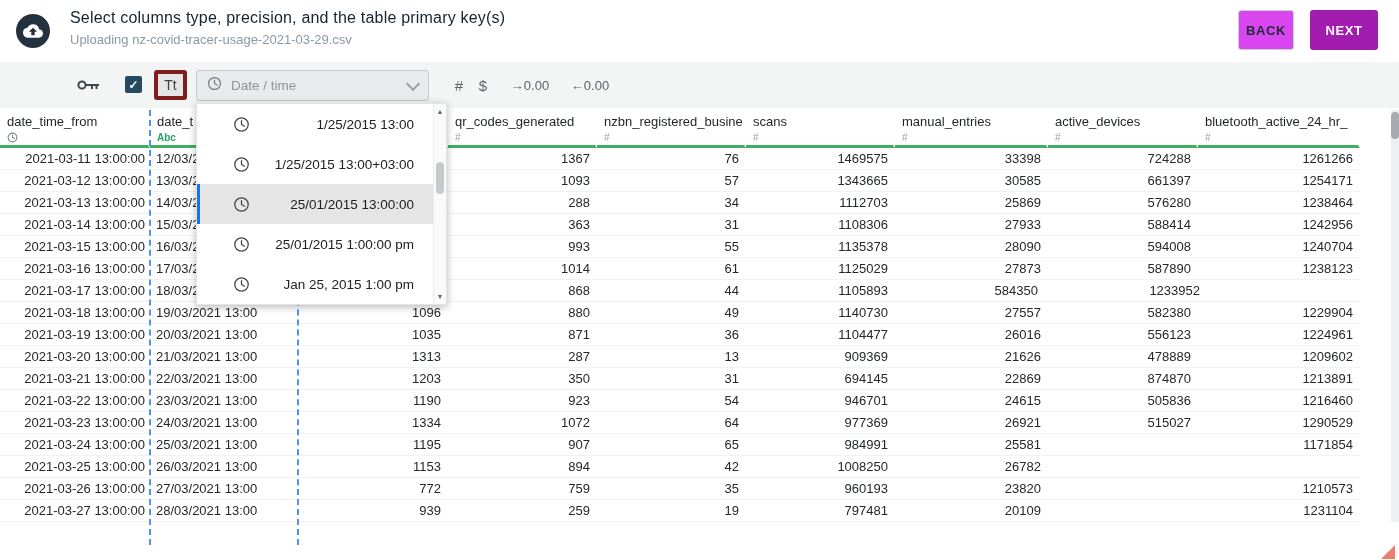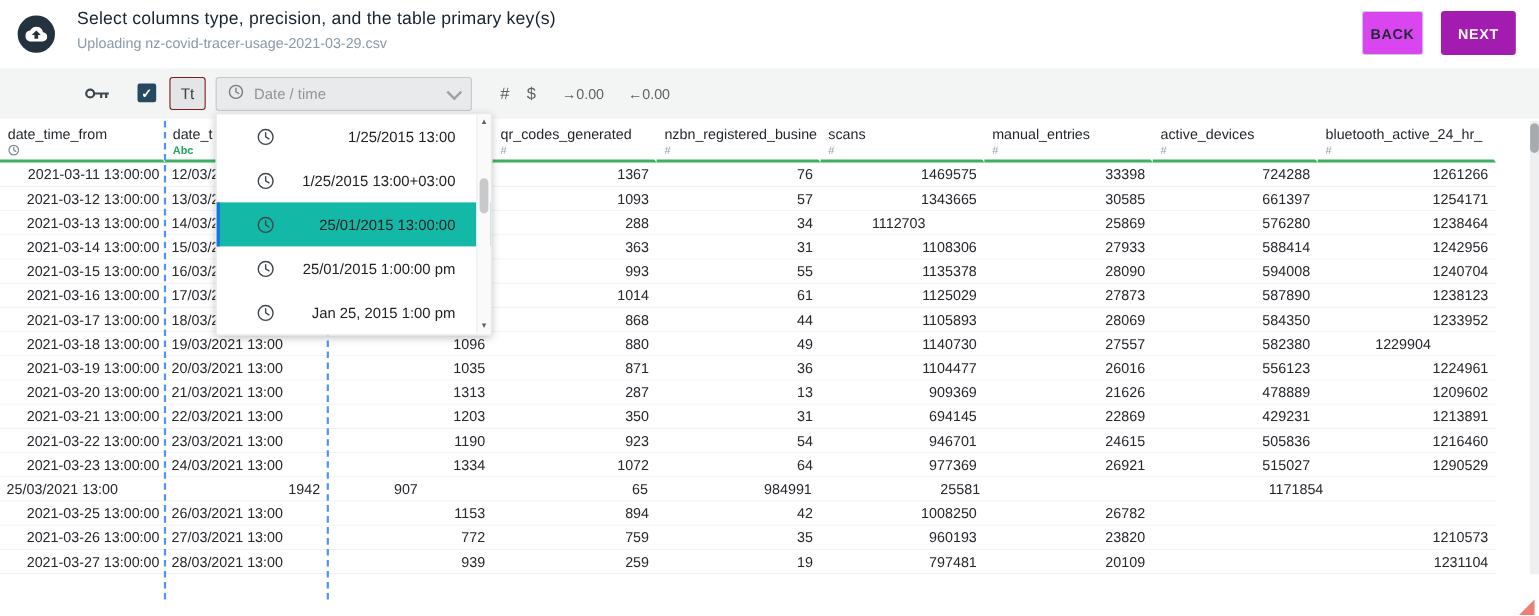--- a/index.html
+++ b/index.html
@@ -17,21 +17,21 @@
     font-weight:bold;letter-spacing:.6px;display:flex;align-items:center;justify-content:center;cursor:pointer;}
   .btn-back{right:105px;width:56px;background:#d946ef;border:1px solid #c8d0d6;color:#1f2a35;}
   .btn-next{right:21px;width:68px;background:#a21caf;border:none;color:#fff;}
 
   
   .toolbar{position:absolute;top:62px;left:0;width:100%;height:46px;background:#f3f4f4;z-index:8;}
   .tb{position:absolute;display:flex;align-items:center;justify-content:center;cursor:pointer;}
   .key-btn{left:76px;top:14px;width:26px;height:18px;}
   .cbx{left:125px;top:14px;width:17px;height:17px;background:#25495f;border-radius:2px;color:#fff;
     font-size:12px;font-weight:bold;}
-  .tt-btn{left:154px;top:8px;width:33px;height:30px;background:#e3e5e6;border:1px solid #7f1d1d;
+  .tt-btn{left:154px;top:8px;width:33px;height:30px;background:#e3e5e6;border:4px solid #7f1d1d;
     border-radius:3px;font-size:14px;color:#3c4043;box-sizing:border-box;}
   .type-dd{left:196px;top:8px;width:233px;height:31px;background:#e9eaeb;border:1px solid #c4c9cc;
     border-radius:3px;box-sizing:border-box;justify-content:flex-start;padding:0 10px;}
   .type-dd .dd-label{flex:1;margin-left:9px;font-size:13.5px;color:#8d959b;text-align:left;}
   .chev{width:8px;height:8px;border-right:2px solid #9aa0a6;border-bottom:2px solid #9aa0a6;
     transform:rotate(45deg);margin-top:-4px;}
   .sym{font-size:15px;color:#5f6368;}
   .sym-hash{left:450px;top:13px;width:18px;height:20px;}
   .sym-dollar{left:476px;top:13px;width:14px;height:20px;}
   .prec{font-size:13px;color:#5f6368;top:15px;height:16px;}
@@ -55,21 +55,21 @@
 
   
   .sel-line{position:absolute;top:110px;height:435px;width:0;border-left:2px dashed #4f93f7;z-index:6;}
   .sel-left{left:149px;} .sel-right{left:297px;}
 
   
   .dd-panel{position:absolute;left:196px;top:103px;width:249px;background:#fff;border:1px solid #e4e4e4;
     box-shadow:0 2px 8px rgba(0,0,0,.28);z-index:30;}
   .dd-item{position:relative;height:40px;display:flex;align-items:center;cursor:pointer;
     padding-left:36px;padding-right:32px;box-sizing:border-box;}
-  .dd-item.selected{background:#14b8a6;border-left:3px solid #1a73e8;padding-left:33px;}
+  .dd-item.selected{background:#e5e5e5;border-left:3px solid #1a73e8;padding-left:33px;}
   .dd-item-label{flex:1;text-align:right;font-size:13.5px;color:#202124;}
   .dd-clock{display:flex;align-items:center;margin-right:8px;}
   .dd-scroll{position:absolute;top:0;right:0;width:13px;height:100%;background:#fafafa;
     border-left:1px solid #ececec;box-sizing:border-box;cursor:pointer;}
   .dd-scroll .arrow{position:absolute;left:0;width:100%;text-align:center;font-size:7px;color:#606468;}
   .arrow-up{top:4px;} .arrow-down{bottom:4px;}
   .dd-thumb{position:absolute;left:2px;top:58px;width:8px;height:32px;background:#c7c9cb;border-radius:4px;}
 
   
   .vscroll{position:absolute;left:1391px;top:110px;width:8px;height:412px;background:#edeff0;z-index:2;cursor:pointer;}
@@ -206,21 +206,21 @@
         <div class="td ra" style="width: 153px;">30585</div>
         <div class="td ra" style="width: 150px;">661397</div>
         <div class="td ra" style="width: 162px;">1254171</div>
       </div>
       <div class="tr">
         <div class="td rd" style="width: 150px;">2021-03-13 13:00:00</div>
         <div class="td la" style="width: 148px;">14/03/2021 13:00</div>
         <div class="td ra" style="width: 150px;"></div>
         <div class="td ra" style="width: 149px;">288</div>
         <div class="td ra" style="width: 149px;">34</div>
-        <div class="td ra" style="width: 149px; text-align: center;">1112703</div>
+        <div class="td ra" style="width: 149px;">1112703</div>
         <div class="td ra" style="width: 153px;">25869</div>
         <div class="td ra" style="width: 150px;">576280</div>
         <div class="td ra" style="width: 162px;">1238464</div>
       </div>
       <div class="tr">
         <div class="td rd" style="width: 150px;">2021-03-14 13:00:00</div>
         <div class="td la" style="width: 148px;">15/03/2021 13:00</div>
         <div class="td ra" style="width: 150px;"></div>
         <div class="td ra" style="width: 149px;">363</div>
         <div class="td ra" style="width: 149px;">31</div>
@@ -251,34 +251,33 @@
         <div class="td ra" style="width: 150px;">587890</div>
         <div class="td ra" style="width: 162px;">1238123</div>
       </div>
       <div class="tr">
         <div class="td rd" style="width: 150px;">2021-03-17 13:00:00</div>
         <div class="td la" style="width: 148px;">18/03/2021 13:00</div>
         <div class="td ra" style="width: 150px;"></div>
         <div class="td ra" style="width: 149px;">868</div>
         <div class="td ra" style="width: 149px;">44</div>
         <div class="td ra" style="width: 149px;">1105893</div>
-        <div class="td ra" style="width: 153px;">28069</div>
         <div class="td ra" style="width: 150px;">584350</div>
         <div class="td ra" style="width: 162px;">1233952</div>
       </div>
       <div class="tr">
         <div class="td rd" style="width: 150px;">2021-03-18 13:00:00</div>
         <div class="td la" style="width: 148px;">19/03/2021 13:00</div>
         <div class="td ra" style="width: 150px;">1096</div>
         <div class="td ra" style="width: 149px;">880</div>
         <div class="td ra" style="width: 149px;">49</div>
         <div class="td ra" style="width: 149px;">1140730</div>
         <div class="td ra" style="width: 153px;">27557</div>
         <div class="td ra" style="width: 150px;">582380</div>
-        <div class="td ra" style="width: 162px; text-align: center;">1229904</div>
+        <div class="td ra" style="width: 162px;">1229904</div>
       </div>
       <div class="tr">
         <div class="td rd" style="width: 150px;">2021-03-19 13:00:00</div>
         <div class="td la" style="width: 148px;">20/03/2021 13:00</div>
         <div class="td ra" style="width: 150px;">1035</div>
         <div class="td ra" style="width: 149px;">871</div>
         <div class="td ra" style="width: 149px;">36</div>
         <div class="td ra" style="width: 149px;">1104477</div>
         <div class="td ra" style="width: 153px;">26016</div>
         <div class="td ra" style="width: 150px;">556123</div>
@@ -296,21 +295,21 @@
         <div class="td ra" style="width: 162px;">1209602</div>
       </div>
       <div class="tr">
         <div class="td rd" style="width: 150px;">2021-03-21 13:00:00</div>
         <div class="td la" style="width: 148px;">22/03/2021 13:00</div>
         <div class="td ra" style="width: 150px;">1203</div>
         <div class="td ra" style="width: 149px;">350</div>
         <div class="td ra" style="width: 149px;">31</div>
         <div class="td ra" style="width: 149px;">694145</div>
         <div class="td ra" style="width: 153px;">22869</div>
-        <div class="td ra" style="width: 150px;">429231</div>
+        <div class="td ra" style="width: 150px;">874870</div>
         <div class="td ra" style="width: 162px;">1213891</div>
       </div>
       <div class="tr">
         <div class="td rd" style="width: 150px;">2021-03-22 13:00:00</div>
         <div class="td la" style="width: 148px;">23/03/2021 13:00</div>
         <div class="td ra" style="width: 150px;">1190</div>
         <div class="td ra" style="width: 149px;">923</div>
         <div class="td ra" style="width: 149px;">54</div>
         <div class="td ra" style="width: 149px;">946701</div>
         <div class="td ra" style="width: 153px;">24615</div>
@@ -322,23 +321,24 @@
         <div class="td la" style="width: 148px;">24/03/2021 13:00</div>
         <div class="td ra" style="width: 150px;">1334</div>
         <div class="td ra" style="width: 149px;">1072</div>
         <div class="td ra" style="width: 149px;">64</div>
         <div class="td ra" style="width: 149px;">977369</div>
         <div class="td ra" style="width: 153px;">26921</div>
         <div class="td ra" style="width: 150px;">515027</div>
         <div class="td ra" style="width: 162px;">1290529</div>
       </div>
       <div class="tr">
+        <div class="td rd" style="width: 150px;">2021-03-24 13:00:00</div>
         <div class="td la" style="width: 148px;">25/03/2021 13:00</div>
-        <div class="td ra" style="width: 150px;">1942</div>
-        <div class="td ra" style="width: 149px; text-align: center;">907</div>
+        <div class="td ra" style="width: 150px;">1195</div>
+        <div class="td ra" style="width: 149px;">907</div>
         <div class="td ra" style="width: 149px;">65</div>
         <div class="td ra" style="width: 149px;">984991</div>
         <div class="td ra" style="width: 153px;">25581</div>
         <div class="td ra" style="width: 150px;"></div>
         <div class="td ra" style="width: 162px;">1171854</div>
       </div>
       <div class="tr">
         <div class="td rd" style="width: 150px;">2021-03-25 13:00:00</div>
         <div class="td la" style="width: 148px;">26/03/2021 13:00</div>
         <div class="td ra" style="width: 150px;">1153</div>

